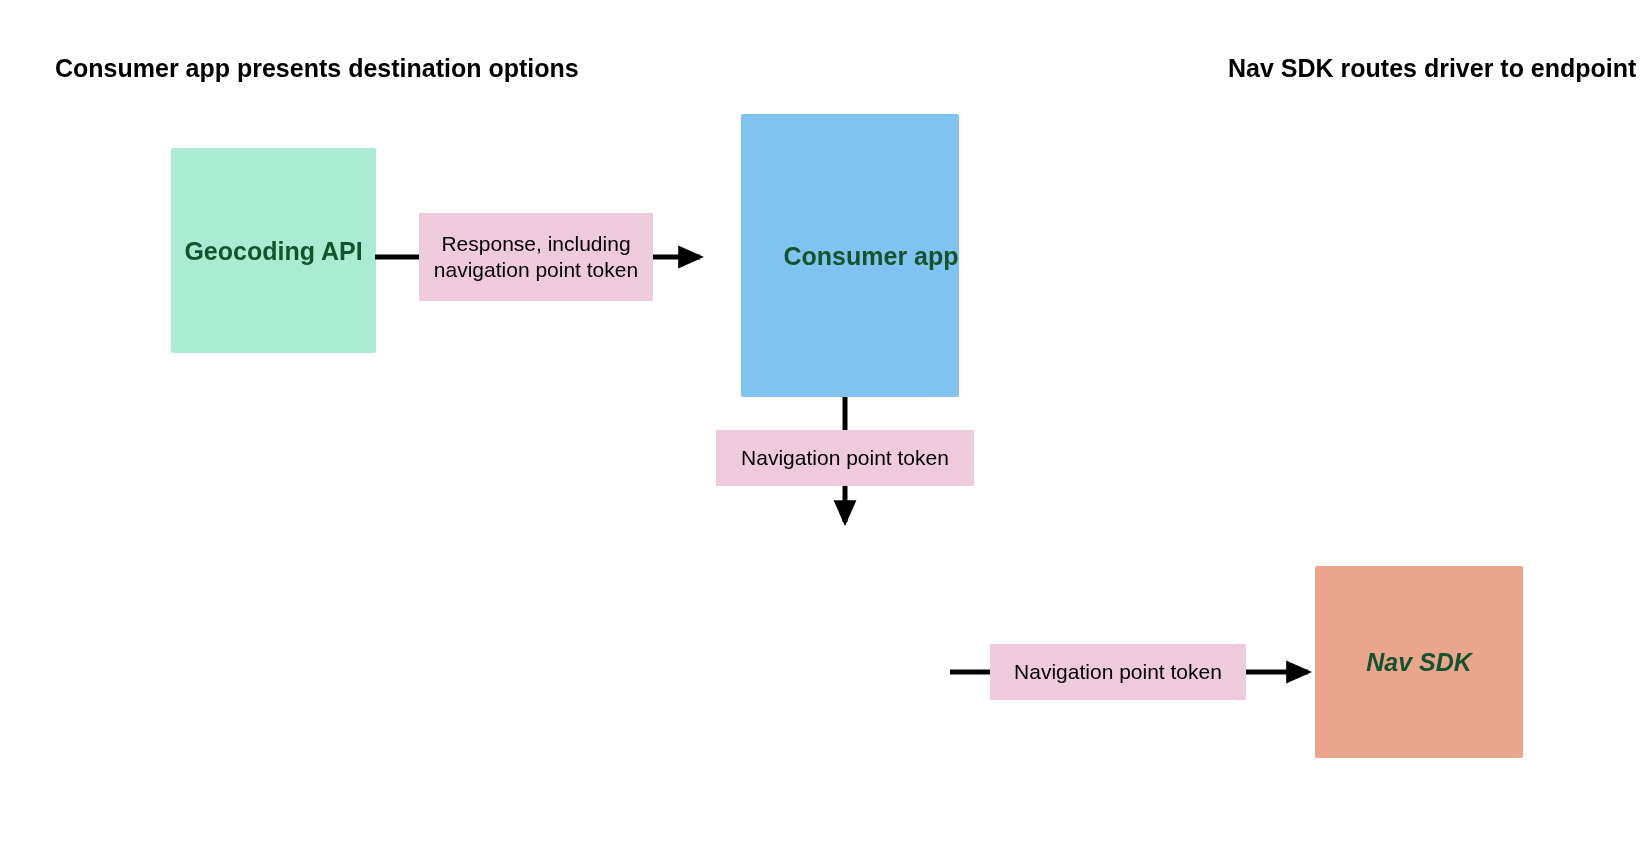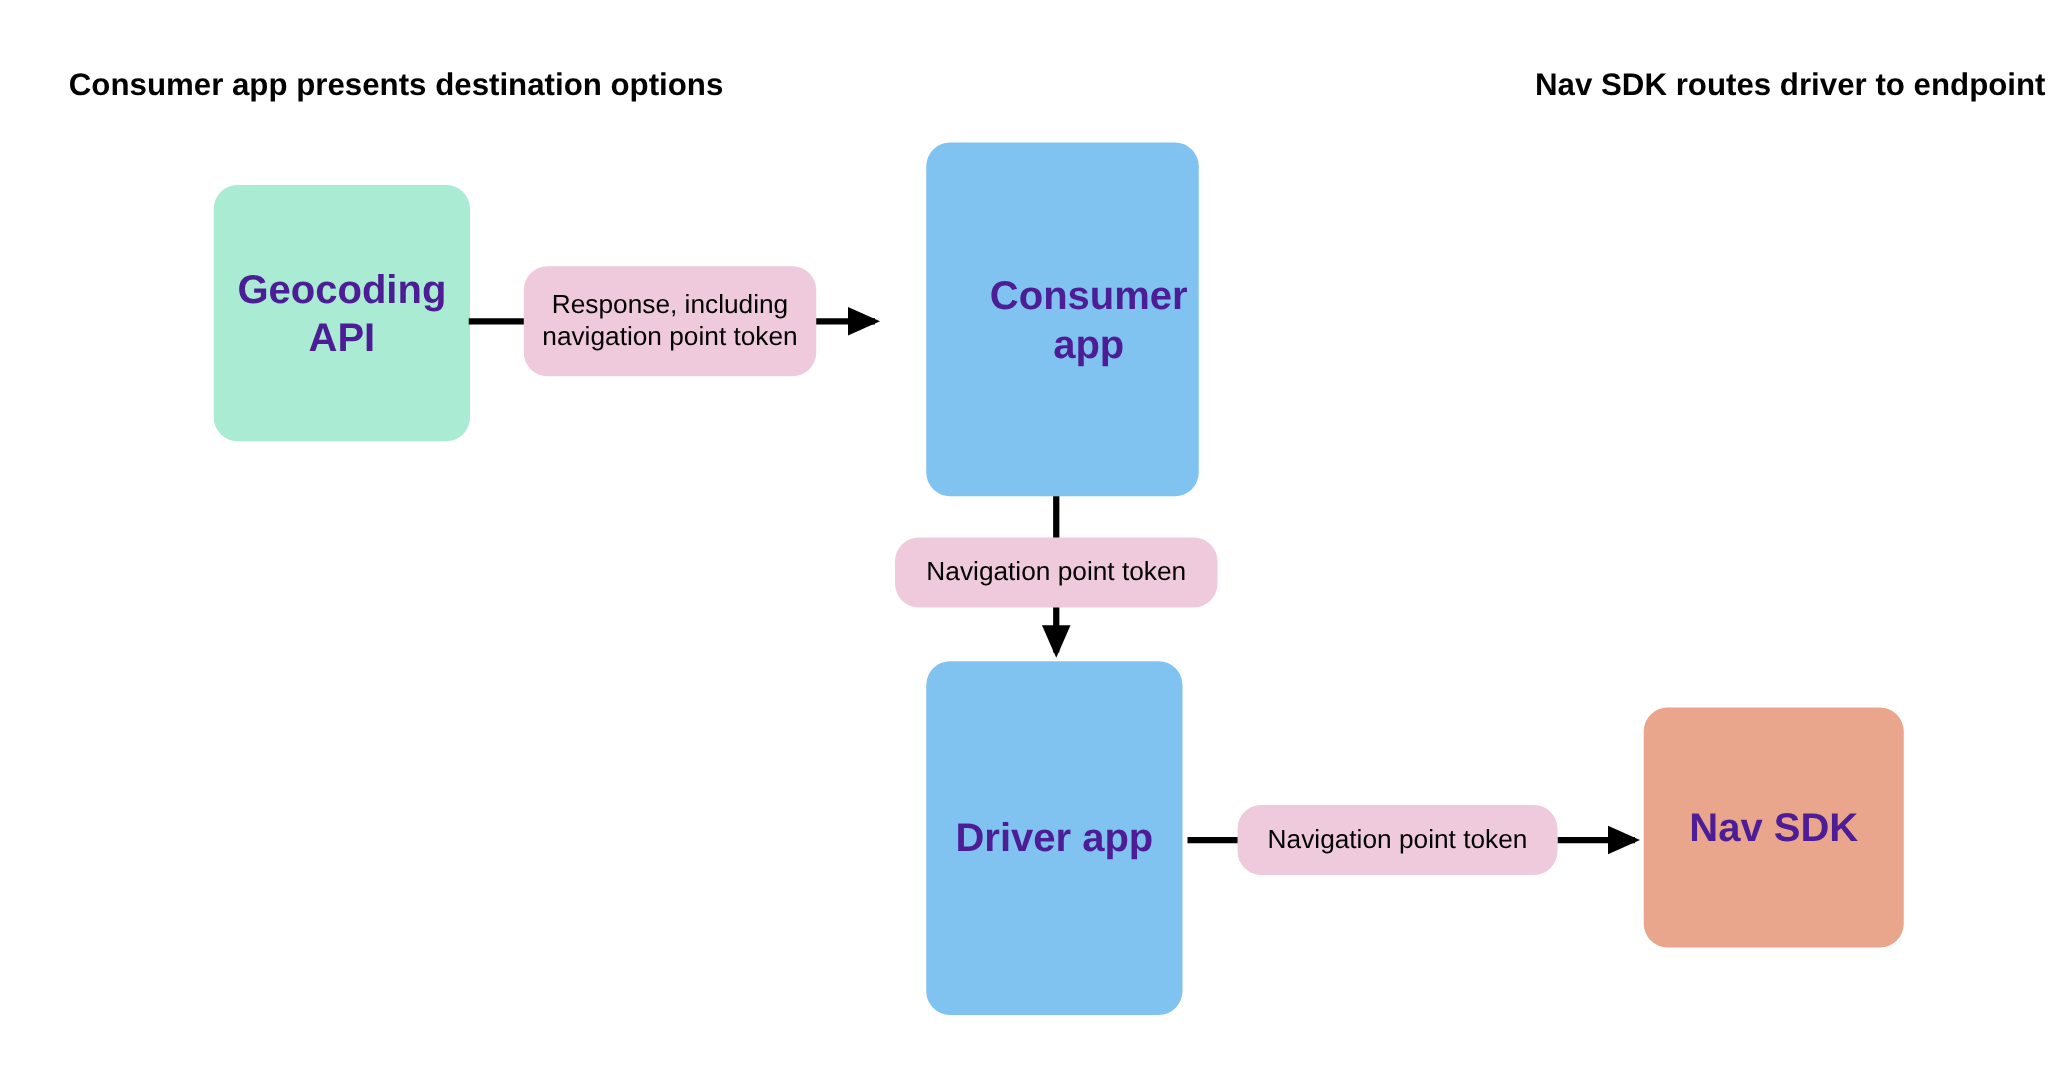--- a/index.html
+++ b/index.html
@@ -26,45 +26,44 @@
     font-weight: 700;
     color: #000000;
     white-space: nowrap;
     line-height: 1;
   }
 
   
   .node {
     position: absolute;
     box-sizing: border-box;
-    border-radius: 19px;
+    border-radius: 2px;
     display: flex;
     align-items: center;
     justify-content: center;
     text-align: center;
-    font-size: 32px;
+    font-size: 25px;
     font-weight: bold;
-    color: #4c1d95;
+    color: #14532d;
     line-height: 1.2;
   }
 
   
   .edge-label {
     position: absolute;
     box-sizing: border-box;
     display: flex;
     align-items: center;
     justify-content: center;
     text-align: center;
     font-size: 21px;
     font-weight: 400;
     color: #000000;
     line-height: 1.25;
     z-index: 3;
-    border-radius: 19px;
   }
 
   
   .edge-svg {
     position: absolute;
     left: 0;
     top: 0;
     width: 1646px;
     height: 868px;
     z-index: 2;
@@ -107,25 +106,22 @@
   </svg>
 
   <div class="node" style="left:171px; top:148px; width:205px; height:205px; background:#A9EBD3;">
     <span>Geocoding API</span>
   </div>
 
   <div class="node" style="left:741px; top:114px; width:218px; height:283px; background:#81C3F0;padding-left:42px;">
     <span>Consumer app</span>
   </div>
 
-  <div class="node" style="left:741px; top:529px; width:205px; height:283px; background:#81C3F0;">
-    <span>Driver app</span>
-  </div>
 
-  <div class="node" style="left:1315px; top:566px; width:208px; height:192px; background:#EAA68C;">
+  <div class="node" style="left:1315px; top:566px; width:208px; height:192px; background:#EAA68C;font-style:italic;">
     <span>Nav SDK</span>
   </div>
 
   <div class="edge-label" style="left:419px; top:213px; width:234px; height:88px; background:#EFC9DC;">
     <span>Response, including navigation point token</span>
   </div>
 
   <div class="edge-label" style="left:716px; top:430px; width:258px; height:56px; background:#EFC9DC;">
     <span>Navigation point token</span>
   </div>

